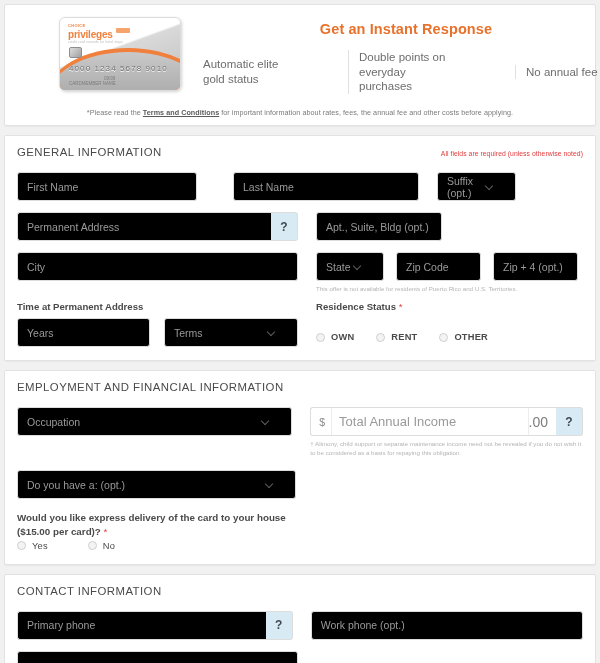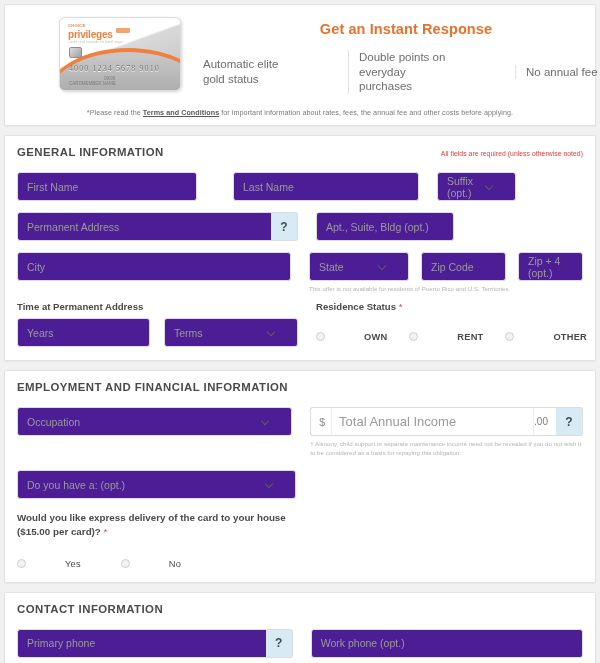--- a/index.html
+++ b/index.html
@@ -37,21 +37,21 @@
   .ca-priv  { position:absolute; top:11px; left:8px; font-size:10px; color:#f0803c; font-weight:bold; letter-spacing:-.2px;}
   .ca-sub   { position:absolute; top:22px; left:8px; font-size:3.2px; color:#b9b9b9; letter-spacing:.2px;}
   .ca-vdot  { position:absolute; top:10px; left:56px; width:14px; height:5px; background:#f6a46b; border-radius:1px;}
   .ca-swoosh{ position:absolute; left:-12px; top:30px; width:160px; height:46px; border-radius:50% 50% 0 0 / 100% 100% 0 0;
               background:#f0803c; }
   .ca-swoosh2{position:absolute; left:-12px; top:34px; width:160px; height:46px; border-radius:50% 50% 0 0 / 100% 100% 0 0;
               background:linear-gradient(180deg,#c9c9c9,#a9a9a9);}
   .ca-chip  { position:absolute; top:29px; left:9px; width:13px; height:11px; border-radius:2px;
               background:linear-gradient(135deg,#dedede,#9f9f9f); border:1px solid #8e8e8e; z-index:3;}
   .ca-num   { position:absolute; top:46px; left:9px; font-size:8px; letter-spacing:1.1px; color:#6f6f6f;
-              font-family:Liberation Serif, serif; z-index:3; text-shadow:0 1px 0 #fff;}
+              font-family:Liberation Sans, sans-serif; z-index:3; text-shadow:0 1px 0 #fff;}
   .ca-exp   { position:absolute; top:58px; left:44px; font-size:4.5px; color:#7c7c7c; z-index:3;}
   .ca-name  { position:absolute; top:63px; left:9px; font-size:4.5px; color:#7c7c7c; z-index:3; line-height:1.5;}
   .ca-visa  { position:absolute; top:69px; right:9px; font-size:13px; font-style:italic; font-weight:normal;
               color:#8e8e8e; z-index:3; letter-spacing:-.4px;}
 
   .hero-right { flex:1; padding-left: 6px; }
   .hero-title {
     text-align:center; color:#e8722c; font-size:14.5px; font-weight:bold;
     letter-spacing:.1px; margin: 6px 0 13px 0;
   }
@@ -64,27 +64,27 @@
   .benefit.b3 { width: 110px; border-left:1px solid #e0e0e0; }
 
   .hero-terms {
     text-align:center; font-size:7.2px; color:#7a7a7a; margin-top: 14px; letter-spacing:.05px;
   }
   .hero-terms a { color:#5a5a5a; font-weight:bold; text-decoration:underline; }
 
   
   .sec { padding: 10px 12px 13px 12px; }
   .sec-head { display:flex; align-items:baseline; justify-content:space-between; margin-bottom: 14px; }
-  .sec-title { font-size:11.4px; color:#4a4a4a; letter-spacing:.45px; font-weight:bold; }
+  .sec-title { font-size:11.4px; color:#4a4a4a; letter-spacing:.45px; font-weight:normal; }
   .sec-note { font-size:6.8px; color:#e03c3c; letter-spacing:.05px; }
 
   
   .row { display:flex; align-items:flex-start; }
   .fld {
-    height:29px; border:1px solid #dddddd; border-radius:3px; background:#4c1d95;
+    height:29px; border:1px solid #dddddd; border-radius:3px; background:#000000;
     display:flex; align-items:center; padding:0 9px;
     font-size:10.5px; color:#9a9a9a;
   }
   .fld.sel { padding-right:20px; justify-content:space-between; }
   .chev { width:9px; height:9px; flex:none; position:relative; }
   .chev:after{
     content:""; position:absolute; left:0; top:1px; width:5px; height:5px;
     border-right:1.6px solid #5d5d5d; border-bottom:1.6px solid #5d5d5d;
     transform: rotate(45deg);
   }
@@ -96,38 +96,38 @@
   }
   .with-help { display:flex; }
   .with-help .fld { border-right:none; border-radius:3px 0 0 3px; flex:1; } .gap12{width:12px;flex:none;}
   .gap14{width:14px;flex:none;} .gap18{width:18px;flex:none;}
 
   .sublabel { font-size:9.6px; color:#4a4a4a; font-weight:bold; margin: 0 0 6px 0; }
   .req { color:#e03c3c; font-weight:normal; }
   .micro { font-size:6.2px; color:#b4b4b4; line-height:1.45; margin-top:4px; }
 
   .radios { display:flex; align-items:center; margin-top:8px; }
-  .radio { display:flex; align-items:flex-start; margin-right:22px;gap:33px; }
+  .radio { display:flex; align-items:center; margin-right:22px; }
   .rdot {
     width:9px; height:9px; border-radius:50%; border:1px solid #cfcfcf;
     background:#f3f3f3; margin-right:6px; flex:none;
   }
   .rlab { font-size:9.3px; color:#4a4a4a; font-weight:bold; letter-spacing:.2px; }
 
   .col { display:flex; flex-direction:column; }
 
   
   .income-wrap { display:flex; }
   .income-box {
     height:29px; border:1px solid #dddddd; border-right:none; border-radius:3px 0 0 3px;
     display:flex; align-items:center; flex:1; background:#fff;
   }
   .dollar { font-size:10.5px; color:#8a8a8a; padding:0 6px 0 8px; border-right:1px solid #ededed; height:100%; display:flex; align-items:center;}
   .inc-ph { font-size:13px; color:#9a9a9a; padding-left:7px; flex:1; }
-  .cents { font-size:10px; color:#7c7c7c; padding-right:8px; border-left:1px solid #ededed; height:100%; display:flex; align-items:center; }
+  .cents { font-size:14px; color:#7c7c7c; padding-right:8px; border-left:1px solid #ededed; height:100%; display:flex; align-items:center; }
   .bold-q { font-size:9.8px; color:#4a4a4a; font-weight:bold; line-height:1.4; }
 </style>
 </head>
 <body>
 
 <div class="page">
 
   <div class="card hero">
     <div class="hero-top">
 
@@ -177,36 +177,36 @@
         <span class="chev"></span>
       </div>
     </div>
 
     <div class="row" style="margin-top:11px">
       <div class="with-help" style="width:281px">
         <div class="fld">Permanent Address</div>
         <div class="helpbtn">?</div>
       </div>
       <div class="gap18"></div>
-      <div class="fld" style="width:138px">Apt., Suite, Bldg  (opt.)</div>
+      <div class="fld" style="width:126px">Apt., Suite, Bldg  (opt.)</div>
     </div>
 
     <div class="row" style="margin-top:11px">
       <div class="fld" style="width:281px">City</div>
       <div class="gap18"></div>
       <div class="col">
         <div class="row">
-          <div class="fld sel" style="width:100px">
+          <div class="fld sel" style="width:68px">
             <span>State</span>
             <span class="chev"></span>
           </div>
           <div class="gap12"></div>
           <div class="fld" style="width:85px">Zip Code</div>
           <div class="gap12"></div>
-          <div class="fld" style="width:65px">Zip + 4 (opt.)</div>
+          <div class="fld" style="width:85px">Zip + 4 (opt.)</div>
         </div>
         <div class="micro">This offer is not available for residents of Puerto Rico and U.S. Territories.</div>
       </div>
     </div>
 
     <div class="row" style="margin-top:7px">
       <div class="col" style="width:281px">
         <div class="sublabel">Time at Permanent Address</div>
         <div class="row">
           <div class="fld" style="width:133px">Years</div>
@@ -269,21 +269,21 @@
       <div class="fld sel" style="width:279px">
         <span>Do you have a: (opt.)</span>
         <span class="chev"></span>
       </div>
     </div>
 
     <div class="bold-q" style="width:282px; margin-top:12px">
       <span>Would you like express delivery of the card to your house ($15.00 per card)?</span>
       <span class="req">*</span>
     </div>
-    <div class="radios" style="margin-top:20px">
+    <div class="radios" style="margin-top:2px">
       <div class="radio" style="margin-right:40px">
         <span class="rdot"></span>
         <span class="rlab" style="font-weight:normal">Yes</span>
       </div>
       <div class="radio">
         <span class="rdot"></span>
         <span class="rlab" style="font-weight:normal">No</span>
       </div>
     </div>
   </div>

